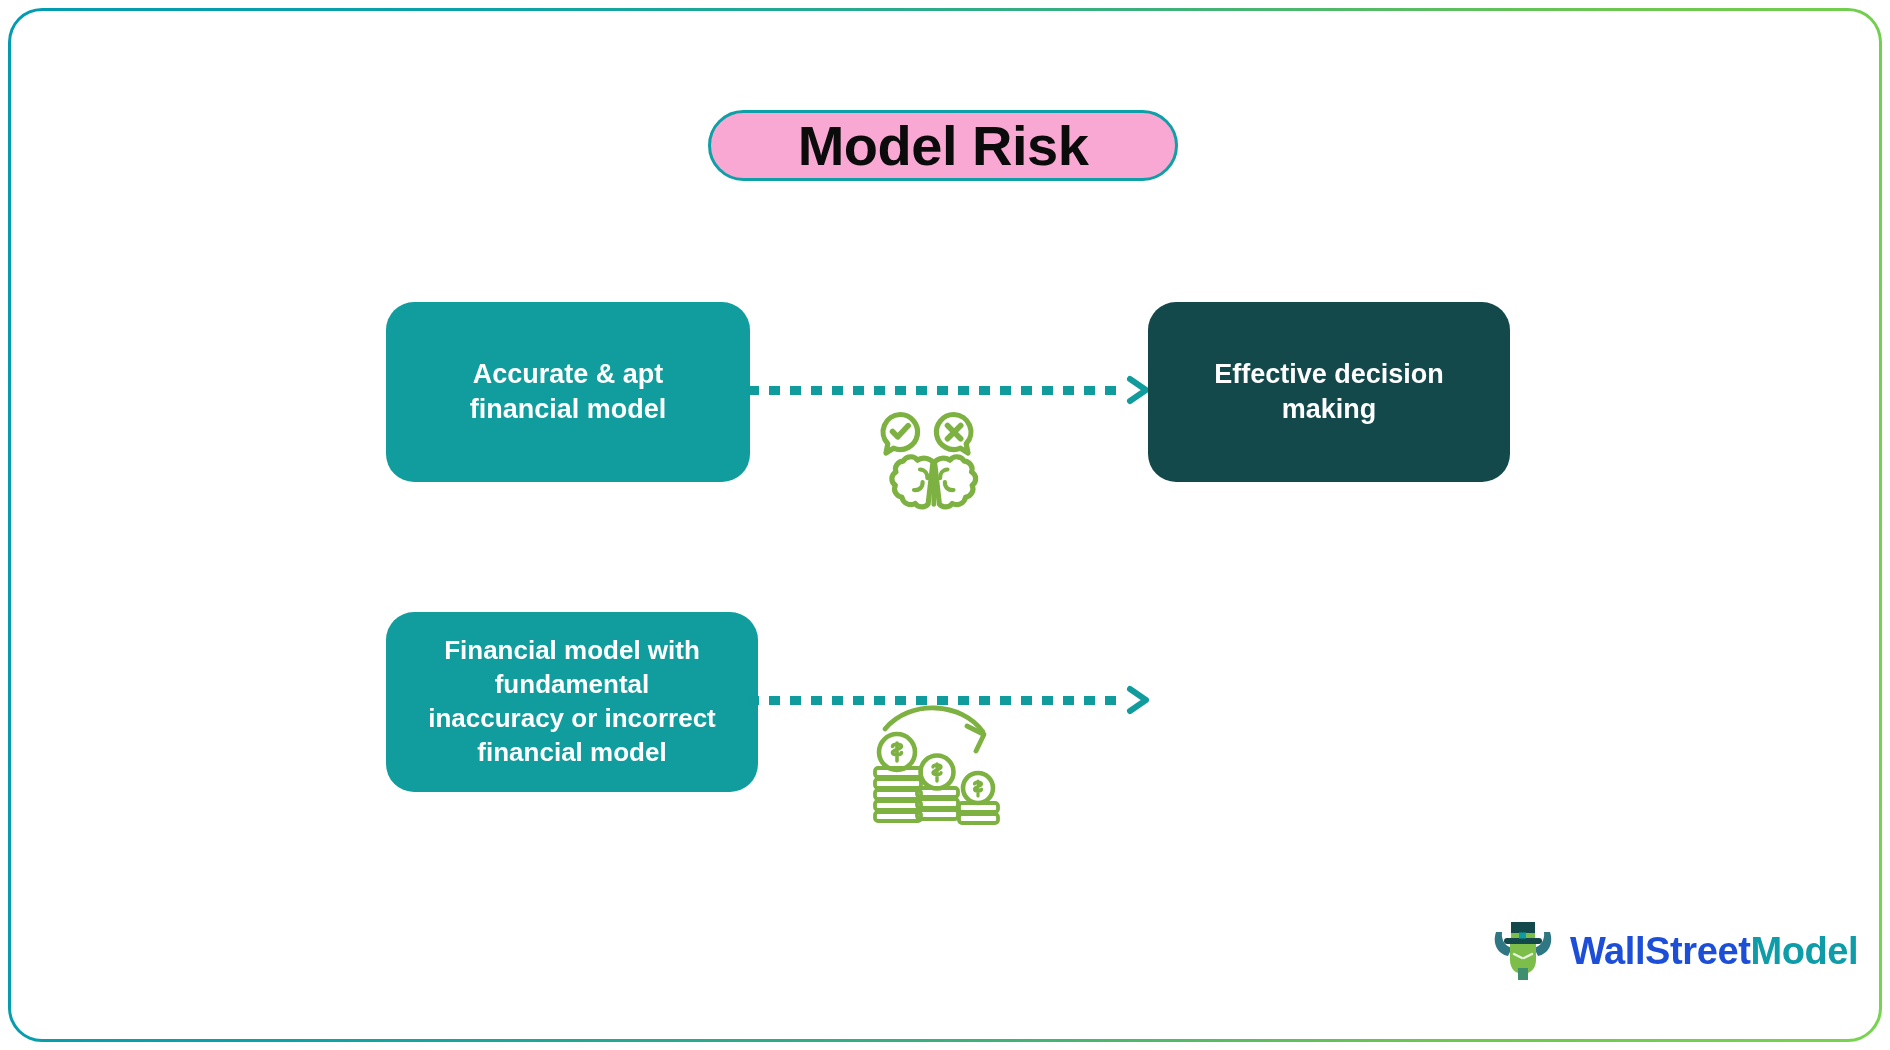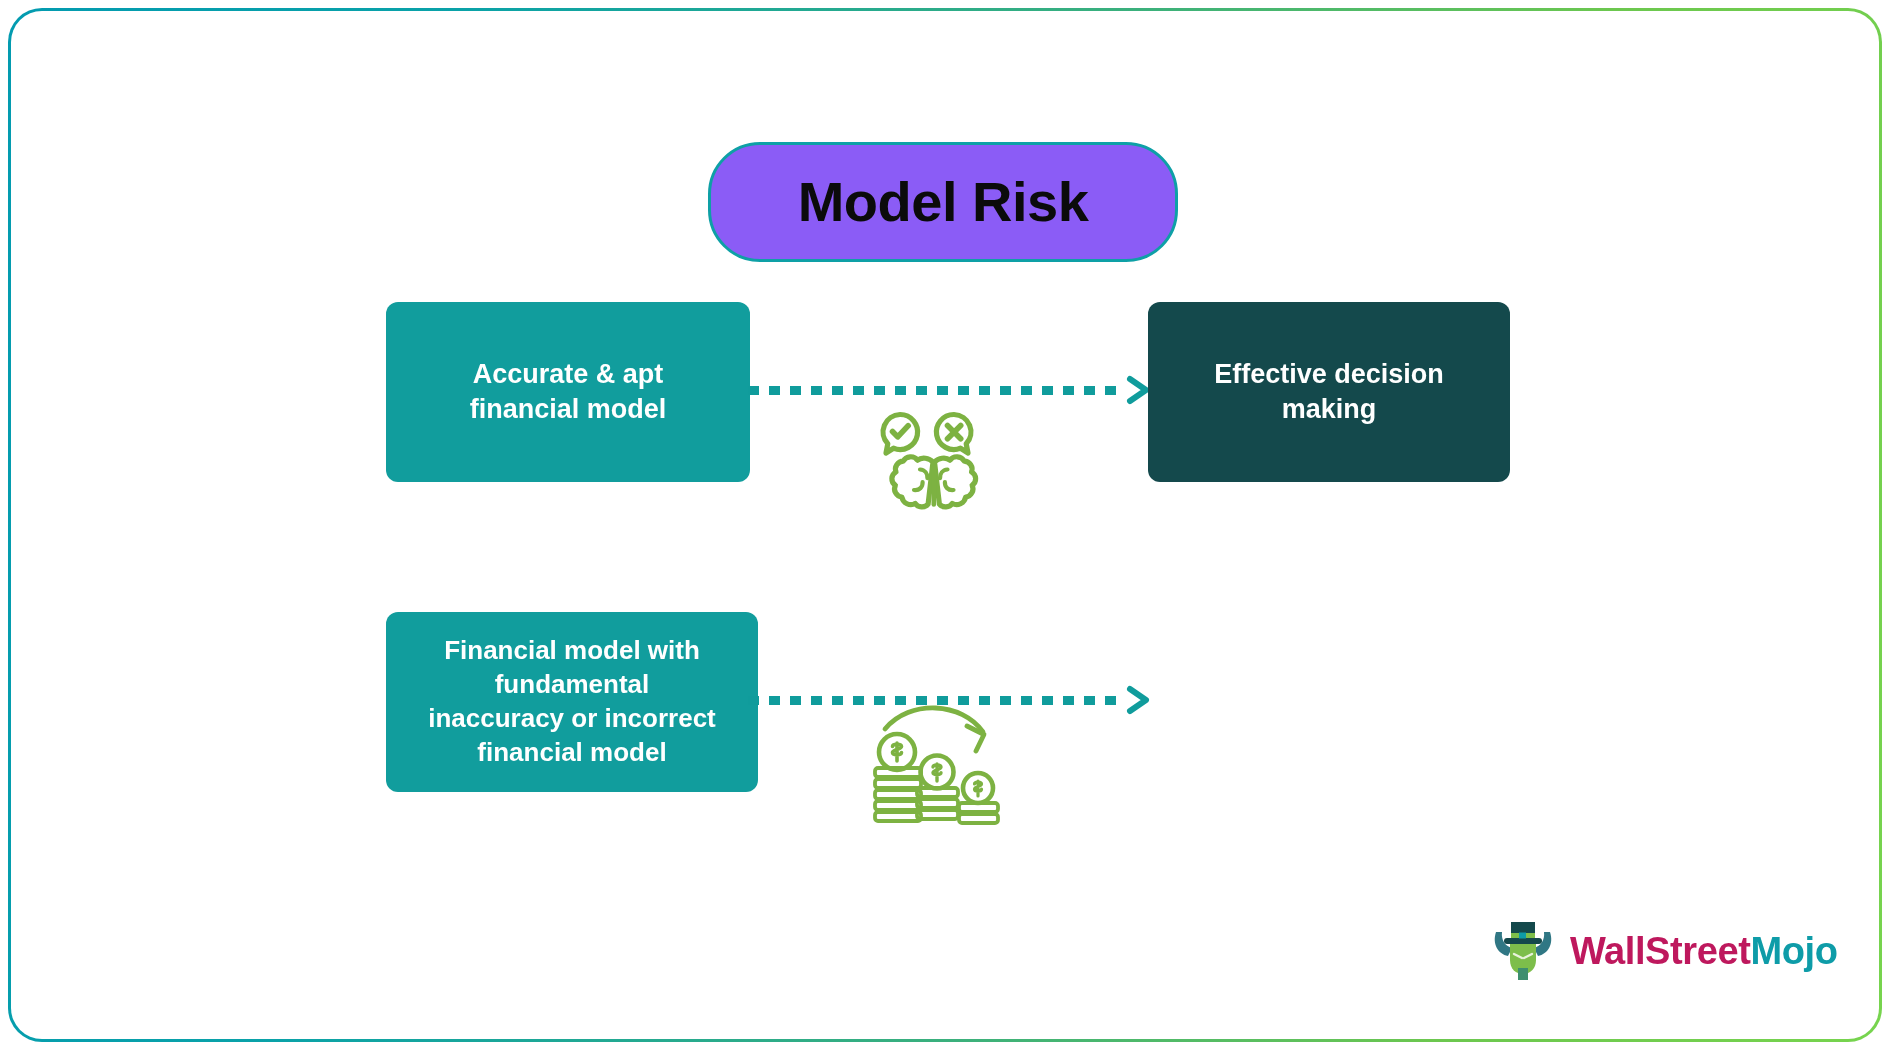--- a/index.html
+++ b/index.html
@@ -40,44 +40,43 @@
     width: 1890px;
     height: 1050px;
   }
 
   
   #title-pill {
     position: absolute;
     left: 708px;
     top: 110px;
     width: 470px;
-    height: 120px;
+    height: 71px;
     border: 3px solid #0EA0A6;
     border-radius: 52px;
-    background: #8b5cf6;
+    background: #f9a8d4;
     display: flex;
     align-items: center;
     justify-content: center;
-    margin-top: 32px;
   }
   #title-text {
     font-size: 56px;
     font-weight: 700;
     color: #0B0B0B;
     letter-spacing: -0.5px;
     line-height: 1;
   }
 
   
   .box {
     position: absolute;
     display: flex;
     align-items: center;
     justify-content: center;
-    border-radius: 12px;
+    border-radius: 28px;
     text-align: center;
     padding: 16px 14px;
   }
   .box-text {
     color: #ffffff;
     font-weight: 700;
     font-size: 27px;
     line-height: 1.30;
     white-space: pre-line;
   }
@@ -127,21 +126,21 @@
     align-items: center;
     gap: 14px;
   }
   #brand-mark { width: 66px; height: 66px; flex: 0 0 auto; }
   #brand-word {
     font-size: 38px;
     font-weight: 700;
     letter-spacing: -0.4px;
     white-space: nowrap;
   }
-  #brand-word .w1 { color: #be185d; }
+  #brand-word .w1 { color: #1d4ed8; }
   #brand-word .w2 { color: #0E9CA8; }
 </style>
 </head>
 <body>
 
 <div id="frame">
   <div id="frame-inner"></div>
 </div>
 
 <div id="canvas">
@@ -253,17 +252,17 @@
       <rect x="14" y="20" width="38" height="6" rx="3" fill="#14494C"></rect>
 
       <path d="M21 4 h24 v17 h-24 Z" fill="#14494C"></path>
 
       <rect x="21" y="15" width="24" height="5" fill="#7DBE4B"></rect>
       <rect x="29" y="14.5" width="7" height="6" fill="#0E9CA8"></rect>
 
       <path d="M24 36 l8 4 M42 36 l-8 4" stroke="#E8F3DC" stroke-width="2.4" fill="none" stroke-linecap="round"></path>
     </svg>
     <div id="brand-word">
-      <span class="w1">WallStreet</span><span class="w2">Mojo</span>
+      <span class="w1">WallStreet</span><span class="w2">Model</span>
     </div>
   </div>
 
 </div>
 
 </body></html>

